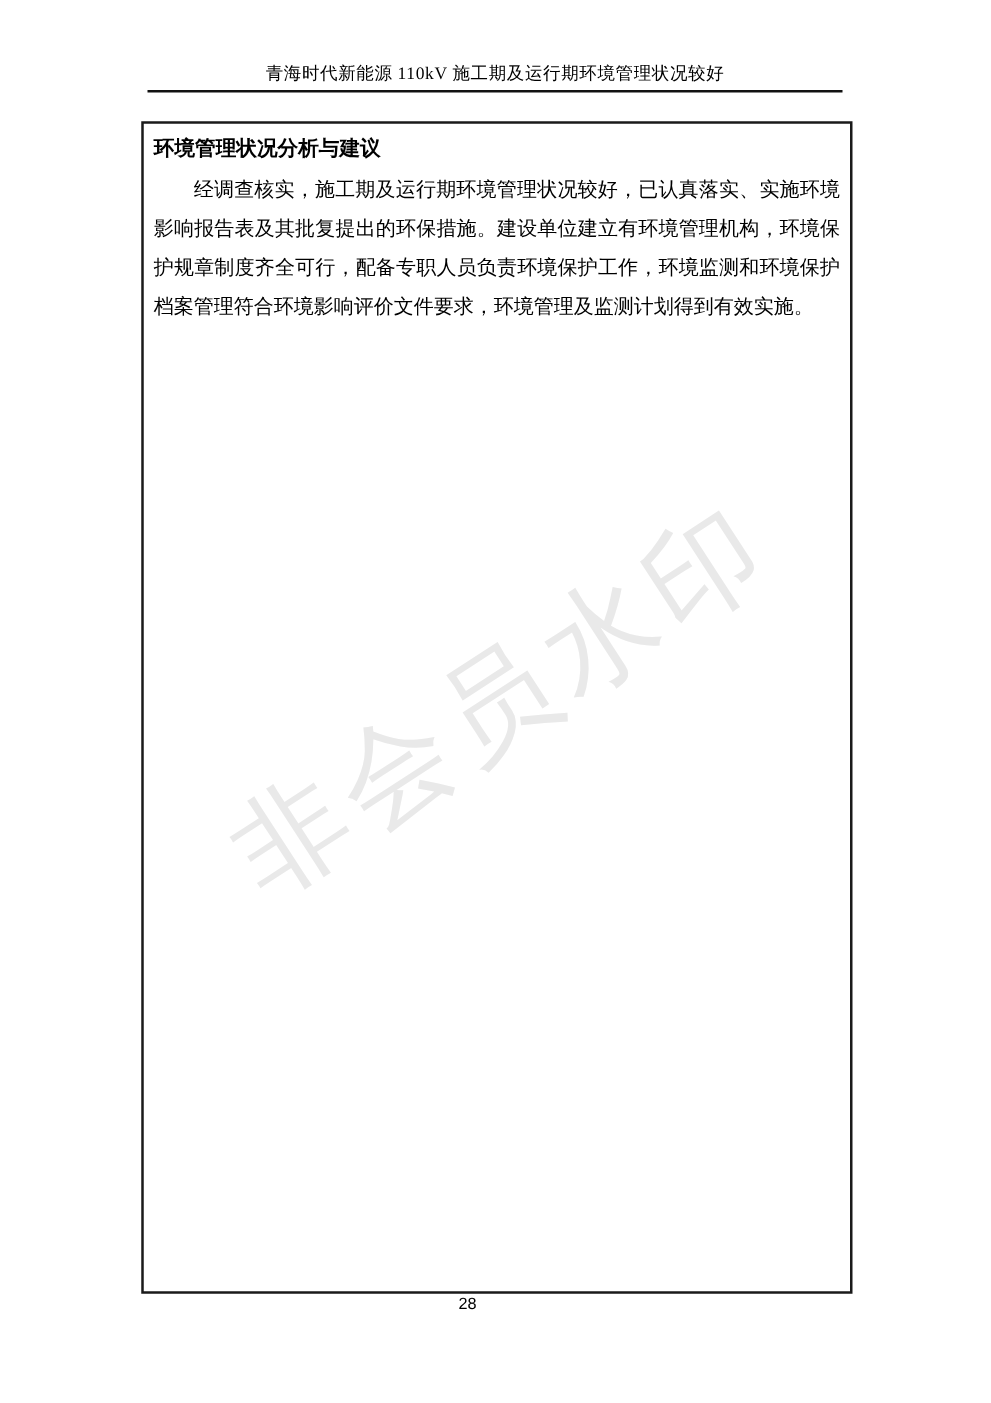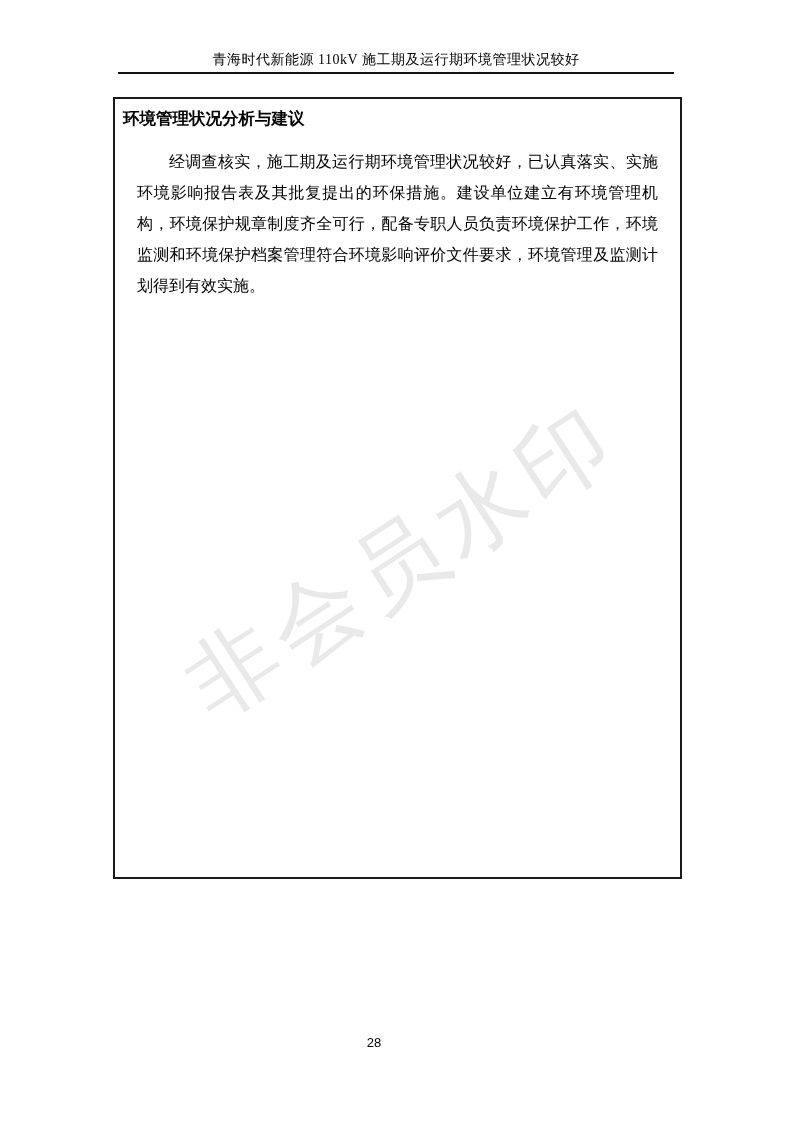--- a/index.html
+++ b/index.html
@@ -26,38 +26,38 @@
     line-height: 18px;
     letter-spacing: 0.5px;
     padding-bottom: 3px;
     border-bottom: 2px solid #111111;
   }
   .content-box {
     position: absolute;
     top: 97px;
     left: 113px;
     width: 569px;
-    height: 782px;
+    height: 938px;
     box-sizing: border-box;
     border: 2px solid #1a1a1a;
     padding: 6px 8px;
     background: transparent;
   }
   .section-title {
     font-size: 16.5px;
     font-weight: bold;
     line-height: 27px;
     margin: 0 0 5px 0;
   }
   .body-text {
     font-size: 16px;
     line-height: 31px;
     text-align: justify;
     text-indent: 2em;
-    margin: 14px;
+    margin: 0;
   }
   .watermark {
     position: absolute;
     left: 157px;
     top: 518px;
     width: 482px;
     text-align: center;
     font-size: 90px;
     line-height: 90px;
     letter-spacing: 8px;

